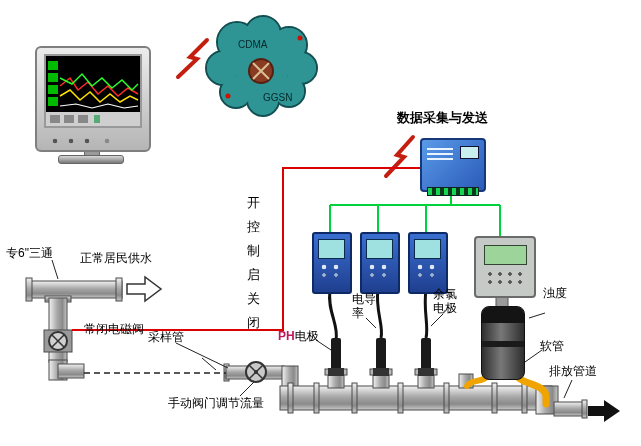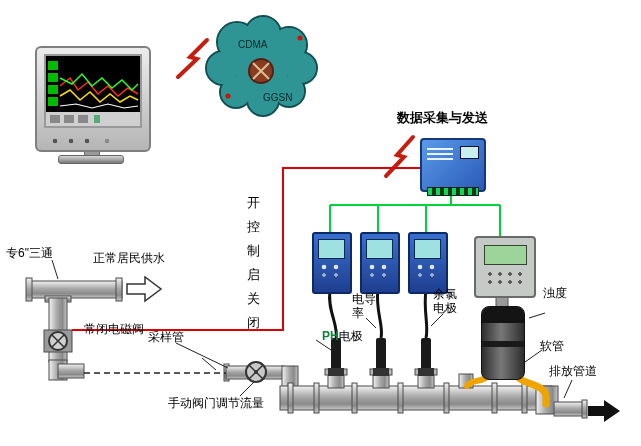--- a/index.html
+++ b/index.html
@@ -4,21 +4,21 @@
 <style>
   html,body{margin:0;padding:0;background:#fff;}
   .stage{position:relative;width:641px;height:446px;background:#ffffff;overflow:hidden;
          font-family:Liberation Sans, sans-serif;}
   .abs{position:absolute;}
   svg{display:block;}
   .lbl{position:absolute;font-size:12px;line-height:1.15;color:#000;white-space:nowrap;z-index:5;}
   .lbl-big{font-size:13px;font-weight:bold;}
   .lbl-narrow{white-space:normal;width:26px;word-break:break-all;}
   .lbl-vert{white-space:normal;width:14px;word-break:break-all;font-size:13px;line-height:24px;}
-  .ph-green{color:#15803d;font-weight:bold;margin-left:44px;}
+  .ph-green{color:#be185d;font-weight:bold;}
   .cloud-txt{position:absolute;font-size:10px;color:#06282a;z-index:5;}
 
   
   .monitor{position:absolute;left:35px;top:46px;width:112px;height:102px;
     background:linear-gradient(#ececec,#b5b5b5);border:2px solid #7f7f7f;border-radius:6px;z-index:4;}
   .monitor-screen{position:absolute;left:7px;top:6px;width:94px;height:70px;background:#000;
     border:2px solid #999;}
   .monitor-btns{position:absolute;left:10px;bottom:4px;width:90px;height:10px;
     background:radial-gradient(circle at 8px 5px,#555 2px,transparent 2.6px),
                radial-gradient(circle at 24px 5px,#555 2px,transparent 2.6px),
@@ -267,21 +267,21 @@
   </div>
 
   <div class="cloud-txt" style="left:238px;top:39px;">CDMA</div>
   <div class="cloud-txt" style="left:263px;top:92px;">GGSN</div>
 
   <div class="lbl lbl-big" style="left:397px;top:111px;">数据采集与发送</div>
 
   <div class="lbl lbl-vert" style="left:247px;top:191px;">开控制启关闭</div>
 
   <div class="lbl" style="left:6px;top:247px;">专6"三通</div>
-  <div class="lbl" style="left:93px;top:252px;">正常居民供水</div>
+  <div class="lbl" style="left:80px;top:252px;">正常居民供水</div>
   <div class="lbl" style="left:84px;top:323px;">常闭电磁阀</div>
   <div class="lbl" style="left:148px;top:331px;">采样管</div>
   <div class="lbl" style="left:168px;top:397px;">手动阀门调节流量</div>
 
   <div class="lbl" style="left:278px;top:330px;">
     <span class="ph-green">PH</span><span>电极</span>
   </div>
   <div class="lbl lbl-narrow" style="left:352px;top:293px;">电导率</div>
   <div class="lbl lbl-narrow" style="left:420px;top:288px;margin-left:13px;">余氯电极</div>
   <div class="lbl" style="left:543px;top:287px;">浊度</div>

